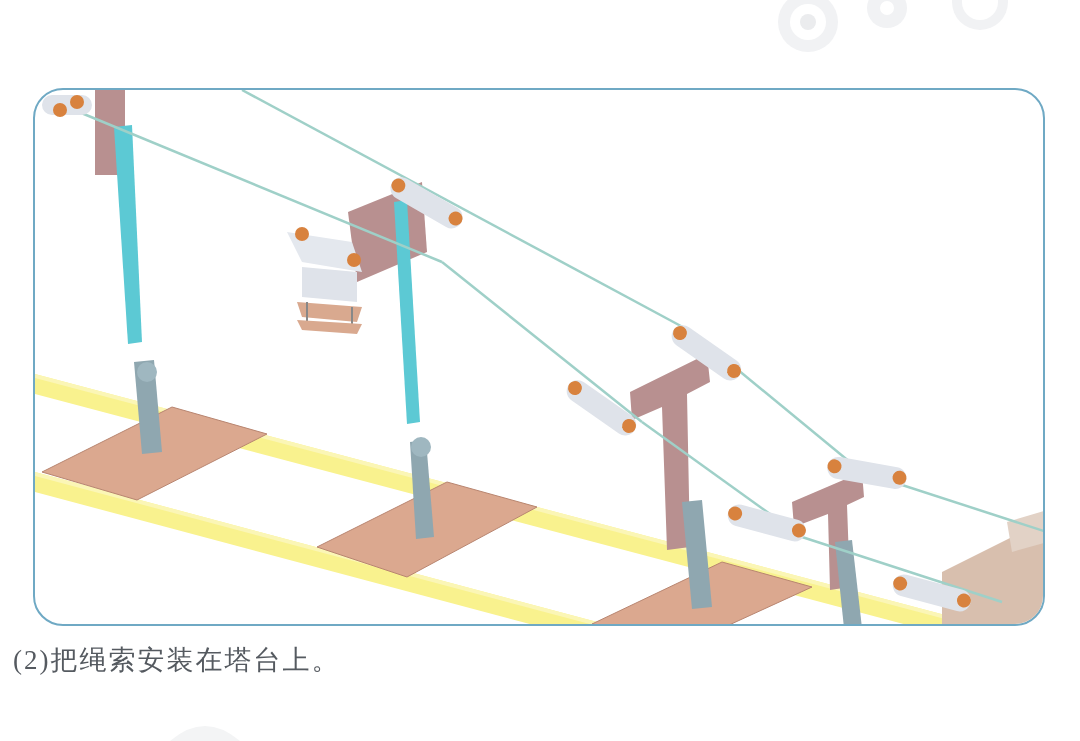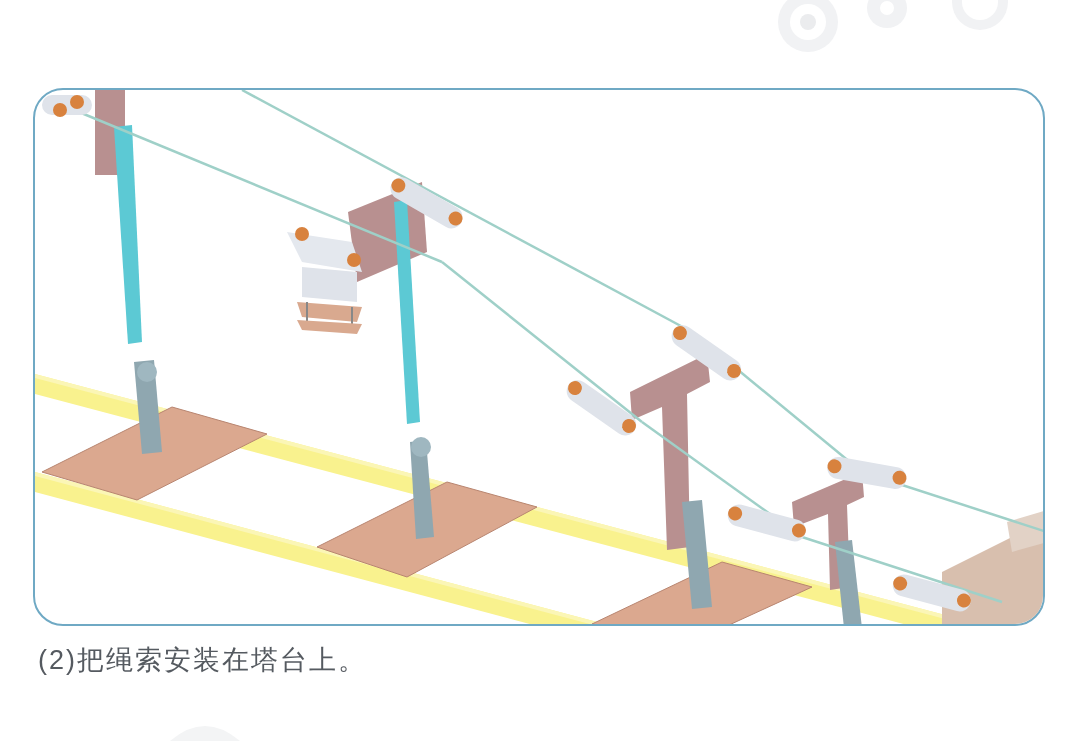--- a/index.html
+++ b/index.html
@@ -1,21 +1,21 @@
 <!DOCTYPE html>
 <html><head>
 <meta charset="utf-8">
 <style>
   html,body{margin:0;padding:0;background:#ffffff;}
   body{width:1080px;height:741px;position:relative;overflow:hidden;font-family:"DejaVu Sans","Liberation Sans",sans-serif;}
   .gears-top{position:absolute;left:750px;top:0;width:330px;height:60px;}
   .gear-bottom{position:absolute;left:160px;top:716px;width:90px;height:25px;}
   .figure-frame{position:absolute;left:33px;top:88px;width:1012px;height:538px;border:2px solid #6fa9c4;border-radius:30px;overflow:hidden;background:#ffffff;box-sizing:border-box;}
   .figure-frame svg{position:absolute;left:0;top:0;}
-  .caption{position:absolute;left:38px;top:642px;font-size:27px;color:#555a60;letter-spacing:2px;font-family:Liberation Sans, sans-serif;}
+  .caption{position:absolute;left:13px;top:642px;font-size:27px;color:#555a60;letter-spacing:2px;font-family:Liberation Serif, serif;}
 </style>
 </head>
 <body>
 
 <svg class="gears-top" viewBox="0 0 330 60">
   <g fill="#f1f2f4">
     <circle cx="58" cy="22" r="30"></circle>
     <circle cx="137" cy="8" r="20"></circle>
     <circle cx="230" cy="2" r="28"></circle>
   </g>

